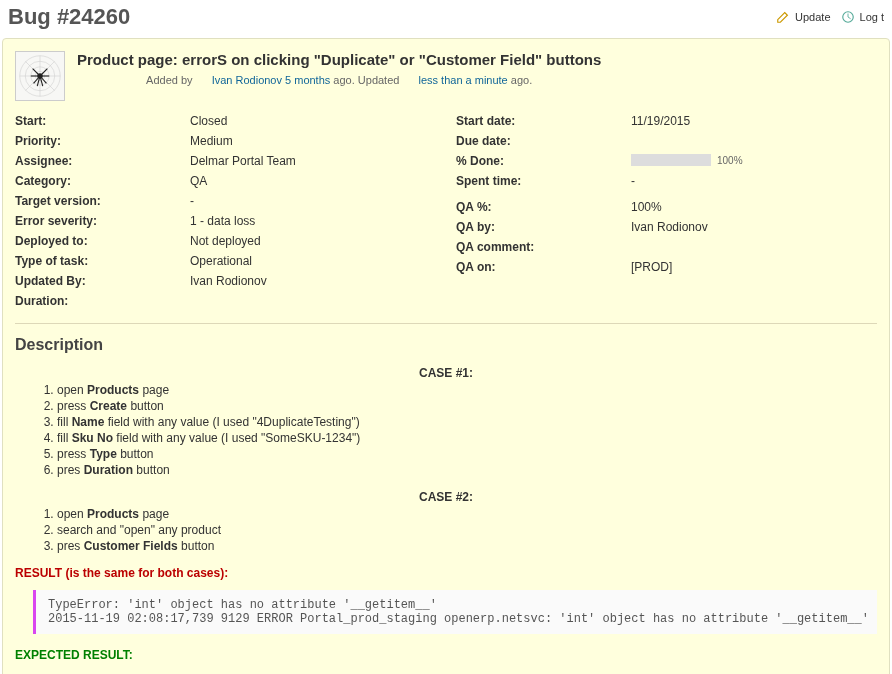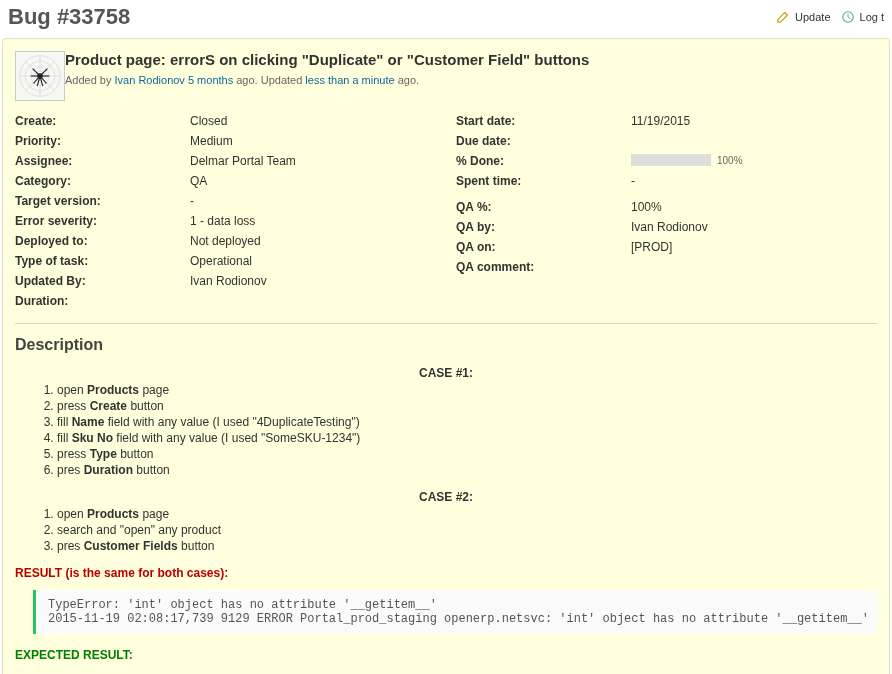--- a/index.html
+++ b/index.html
@@ -36,39 +36,41 @@
   .icon-sm { width: 14px; height: 14px; display: inline-block; }
   .content {
     background: #ffffdd;
     border: 1px solid #e0e0c0;
     border-radius: 4px;
     margin: 0 2px;
     padding: 12px;
   }
   .issue-header {
     display: flex;
+    gap: 12px;
     margin-bottom: 10px;
+    text-align: center;
   }
   .gravatar {
     width: 50px; height: 50px;
     border: 1px solid #ccc;
     background: #f7f7f5;
     display: flex; align-items: center; justify-content: center;
   }
   .issue-title h2 {
     font-size: 15px;
     font-weight: bold;
     color: #333;
     margin-bottom: 6px;
   }
   .issue-author {
     font-size: 11px;
     color: #666;
   }
-  .issue-author a { color: #169; text-decoration: none; }
+  .issue-author a { color: #169; text-decoration: none; margin-left: 16px; }
   .attributes {
     display: grid;
     grid-template-columns: 1fr 1fr;
     column-gap: 20px;
     margin-bottom: 12px;
   }
   .attr-row {
     display: flex;
     padding: 3px 0;
     font-size: 12px;
@@ -111,21 +113,21 @@
   ol.steps li { padding: 1px 0; }
   .bold { font-weight: bold; text-align: right; }
   .result-heading {
     color: #b00;
     font-weight: bold;
     font-size: 12px;
     margin-bottom: 10px;
   }
   pre.error {
     background: #fafafa;
-    border-left: 3px solid #22c55e;
+    border-left: 3px solid #d946ef;
     padding: 8px 12px;
     margin: 0 0 14px 18px;
     font-family: "Courier New", monospace;
     font-size: 12px;
     color: #555;
     white-space: pre;
     overflow: hidden;
   }
   .expected-heading {
     color: #008000;
@@ -136,21 +138,21 @@
   ul.expected {
     margin-left: 42px;
     font-size: 12px;
     list-style: disc;
   }
 </style>
 </head>
 <body>
 
 <div class="header-bar">
-  <h1>Bug #33758</h1>
+  <h1>Bug #24260</h1>
   <div class="header-actions">
     <a href="#">
       <span class="icon-sm">
         <svg viewBox="0 0 16 16" width="14" height="14">
             <path d="M2 11 L10 3 L13 6 L5 14 L2 14 Z" fill="none" stroke="#c90" stroke-width="1.3"></path>
             <path d="M10 3 L13 6" stroke="#c90"></path>
           </svg>
       </span>
       <span>Update</span>
     </a>
@@ -198,21 +200,21 @@
       <h2>Product page: errorS on clicking "Duplicate" or "Customer Field" buttons</h2>
       <p class="issue-author">
         <span>Added by </span><a href="#"><span>Ivan Rodionov</span> <span>5 months</span></a><span> ago. Updated </span><a href="#">less than a minute</a><span> ago.</span>
       </p>
     </div>
   </div>
 
   <div class="attributes">
     <div id="attrs-left">
         <div class="attr-row">
-          <div class="attr-label">Create:</div>
+          <div class="attr-label">Start:</div>
           <div class="attr-value">Closed</div>
         </div>
         <div class="attr-row">
           <div class="attr-label">Priority:</div>
           <div class="attr-value">Medium</div>
         </div>
         <div class="attr-row">
           <div class="attr-label">Assignee:</div>
           <div class="attr-value">Delmar Portal Team</div>
         </div>
@@ -273,26 +275,26 @@
         </div>
         <div class="attr-row">
           <div class="attr-label">QA %:</div>
           <div class="attr-value">100%</div>
         </div>
         <div class="attr-row">
           <div class="attr-label">QA by:</div>
           <div class="attr-value">Ivan Rodionov</div>
         </div>
         <div class="attr-row">
+          <div class="attr-label">QA comment:</div>
+          <div class="attr-value"></div>
+        </div>
+        <div class="attr-row">
           <div class="attr-label">QA on:</div>
           <div class="attr-value">[PROD]</div>
-        </div>
-        <div class="attr-row">
-          <div class="attr-label">QA comment:</div>
-          <div class="attr-value"></div>
         </div>
       </div>
   </div>
 
   <hr class="divider">
 
   <div class="description-section">
     <p class="desc-label">Description</p>
 
     <p class="case-title">CASE #1:</p>

